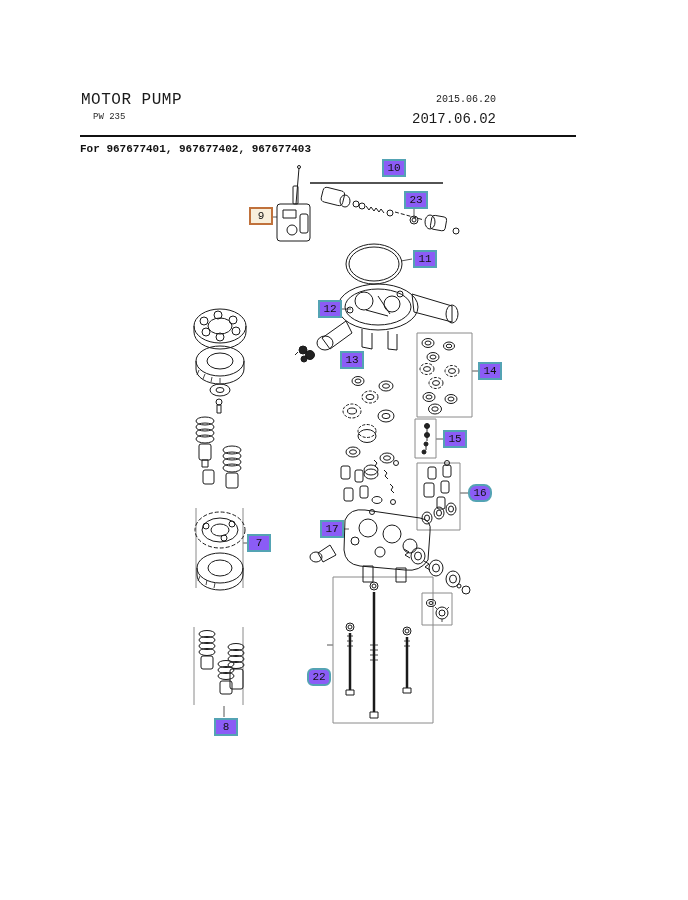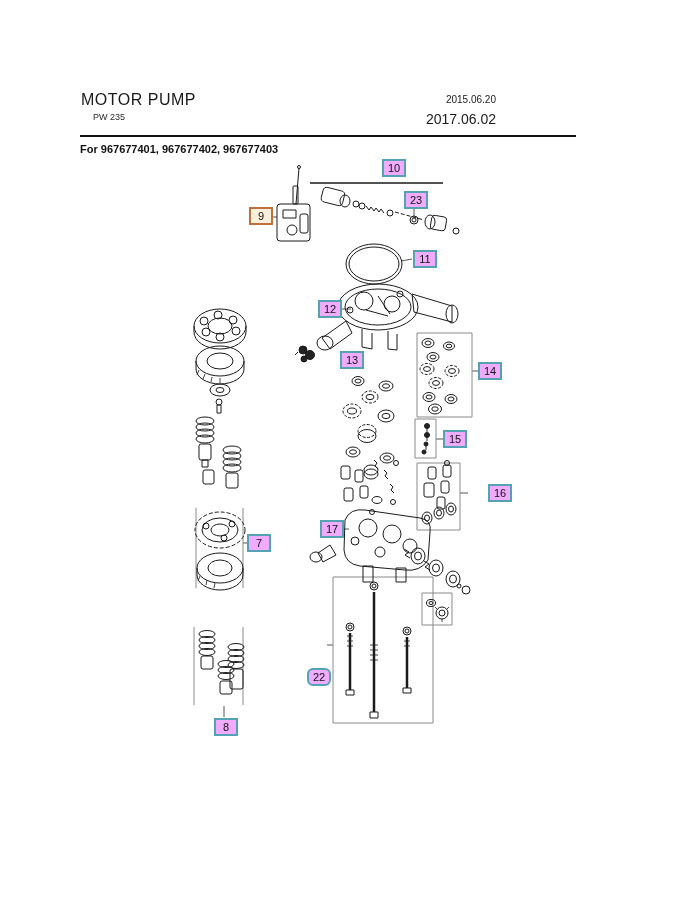--- a/index.html
+++ b/index.html
@@ -1,27 +1,27 @@
 <!DOCTYPE html>
 <html><head>
 <meta charset="utf-8">
 <style>
   html,body{margin:0;padding:0;background:#fff;}
   #page{position:relative;width:576px;height:900px;background:#ffffff;overflow:hidden;
-        font-family:Liberation Sans, sans-serif;color:#111;}
+        font-family:Liberation Mono, monospace;color:#111;}
   
   #title{position:absolute;left:81px;top:91px;font-size:16px;letter-spacing:.5px;color:#1a1a1a;}
   #model{position:absolute;left:81px;top:112px;font-size:9px;color:#2a2a2a;padding-left:12px;}
   #date1{position:absolute;right:80px;top:94px;font-size:10px;color:#1a1a1a;}
   #date2{position:absolute;right:80px;top:111px;font-size:14px;color:#1a1a1a;}
   #rule{position:absolute;left:80px;top:135px;width:528px;height:2px;background:#111;}
   #applies{position:absolute;left:80px;top:143px;font-size:11px;font-weight:bold;color:#111;}
   
   .callout{position:absolute;min-width:16px;height:14px;padding:0 2px;
-           border:2px solid #54a3b4;background:#f0abfc;box-sizing:content-box;
+           border:2px solid #54a3b4;background:#8b5cf6;box-sizing:content-box;
            display:flex;align-items:center;justify-content:center;
            font-size:11px;line-height:1;color:#111;}
   .callout.orange{border-color:#c0713b;background:#f8efdc;}
   svg{position:absolute;left:0;top:0;}
   svg *{vector-effect:non-scaling-stroke;}
 </style>
 </head>
 <body>
 
 <div id="page">
@@ -303,19 +303,19 @@
   </svg>
 
   <div class="callout orange" style="left:249px;top:207px;">9</div>
   <div class="callout" style="left:382px;top:159px;">10</div>
   <div class="callout" style="left:404px;top:191px;">23</div>
   <div class="callout" style="left:413px;top:250px;text-align:center;">11</div>
   <div class="callout" style="left:318px;top:300px;">12</div>
   <div class="callout" style="left:299px;top:351px;margin-left:41px;">13</div>
   <div class="callout" style="left:478px;top:362px;">14</div>
   <div class="callout" style="left:443px;top:430px;">15</div>
-  <div class="callout" style="left:488px;top:484px;">16</div>
+  <div class="callout" style="left:468px;top:484px;border-radius:8px;">16</div>
   <div class="callout" style="left:320px;top:520px;">17</div>
   <div class="callout" style="left:247px;top:534px;">7</div>
   <div class="callout" style="left:214px;top:718px;">8</div>
   <div class="callout" style="left:307px;top:668px;border-radius:6px;">22</div>
 
 </div>
 
 </body></html>

